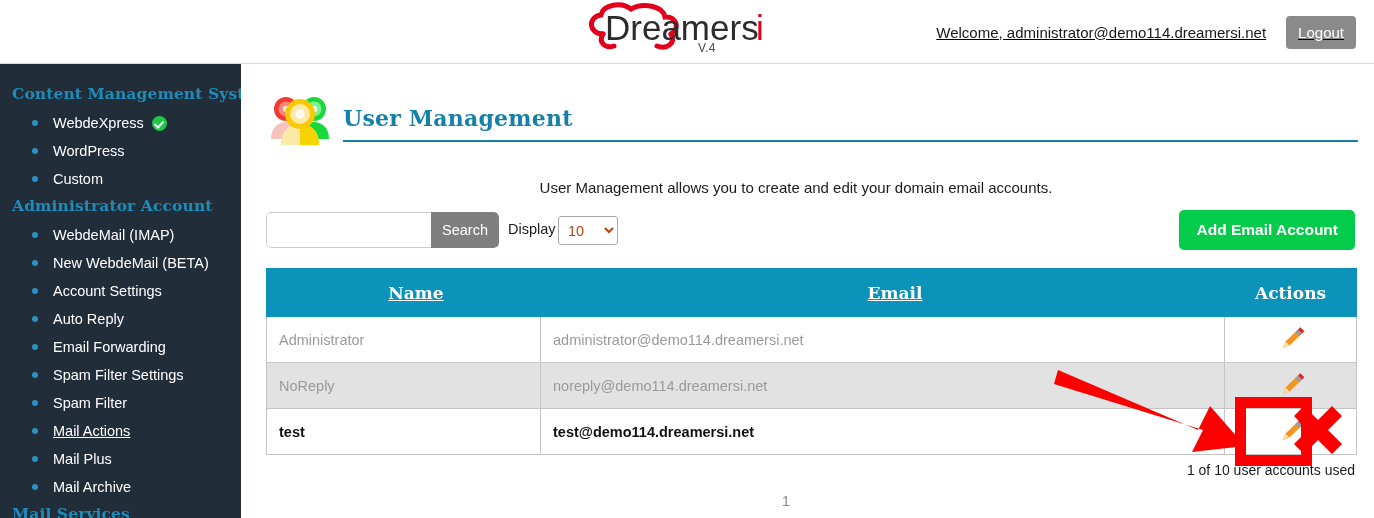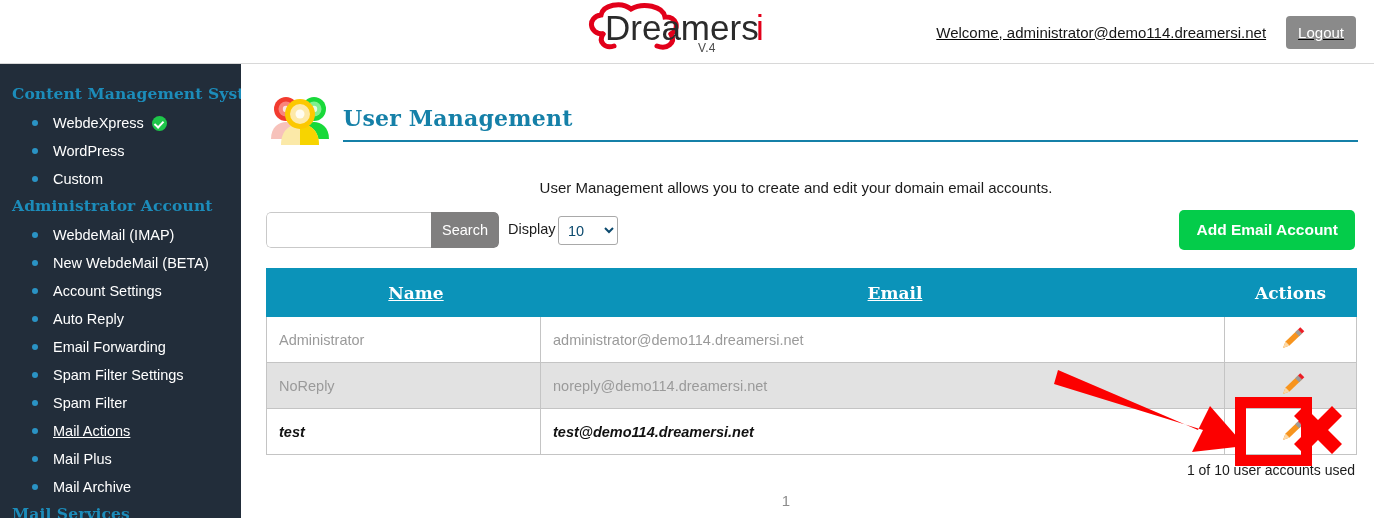--- a/index.html
+++ b/index.html
@@ -98,21 +98,21 @@
   }
   .search-btn{
     width:68px; height:36px; border:none; background:#807f7f; color:#fff;
     font-size:14.5px; font-family:inherit; cursor:pointer; border-radius:0 5px 5px 0;
   }
   .display-label{
     position:absolute; left:267px; top:157px; font-size:14.5px; color:#1b1b1b;
   }
   .display-select{
     position:absolute; left:317px; top:152px; width:60px; height:29px;
-    font-size:14.5px; font-family:inherit; color:#0c4a6e;
+    font-size:14.5px; font-family:inherit; color:#c2410c;
     border:1px solid #a9a9a9; border-radius:3px; background:#fff;
     padding-left:5px;
   }
   .add-btn{
     position:absolute; right:19px; top:146px;
     background:#04cc4a; color:#fff; border:none; border-radius:5px;
     font-size:15.5px; font-weight:bold; font-family:inherit;
     padding:12px 17px; cursor:pointer; line-height:1;
   }
 
@@ -125,21 +125,21 @@
     background:#0b93b9; color:#fff; height:48px;
     font-family:"DejaVu Serif", serif; font-weight:bold; font-size:17px;
     border:1px solid #0b93b9;
   }
   .table th .sortable{ text-decoration:underline; cursor:pointer; color:#fff;margin-left:25px; }
   .table td{
     height:46px; border:1px solid #c4c4c4; font-size:14.5px;
     padding:0 12px; color:#9a9a9a; background:#fff;
   }
   .table tr.striped td{ background:#e2e2e2; }
-  .table tr.emphasis td{ color:#111; font-weight:bold;font-style:italic; }
+  .table tr.emphasis td{ color:#111; font-weight:bold; }
   .col-name{ width:274px; }
   .col-email{ width:684px; }
   .col-actions{ width:132px; }
   td.actions-cell{ text-align:center; padding:0; }
   .pencil{ cursor:pointer; display:inline-block; vertical-align:middle; }
 
   .accounts-used{
     position:absolute; right:19px; top:398px;
     font-size:14px; color:#1b1b1b; white-space:nowrap;
   }

